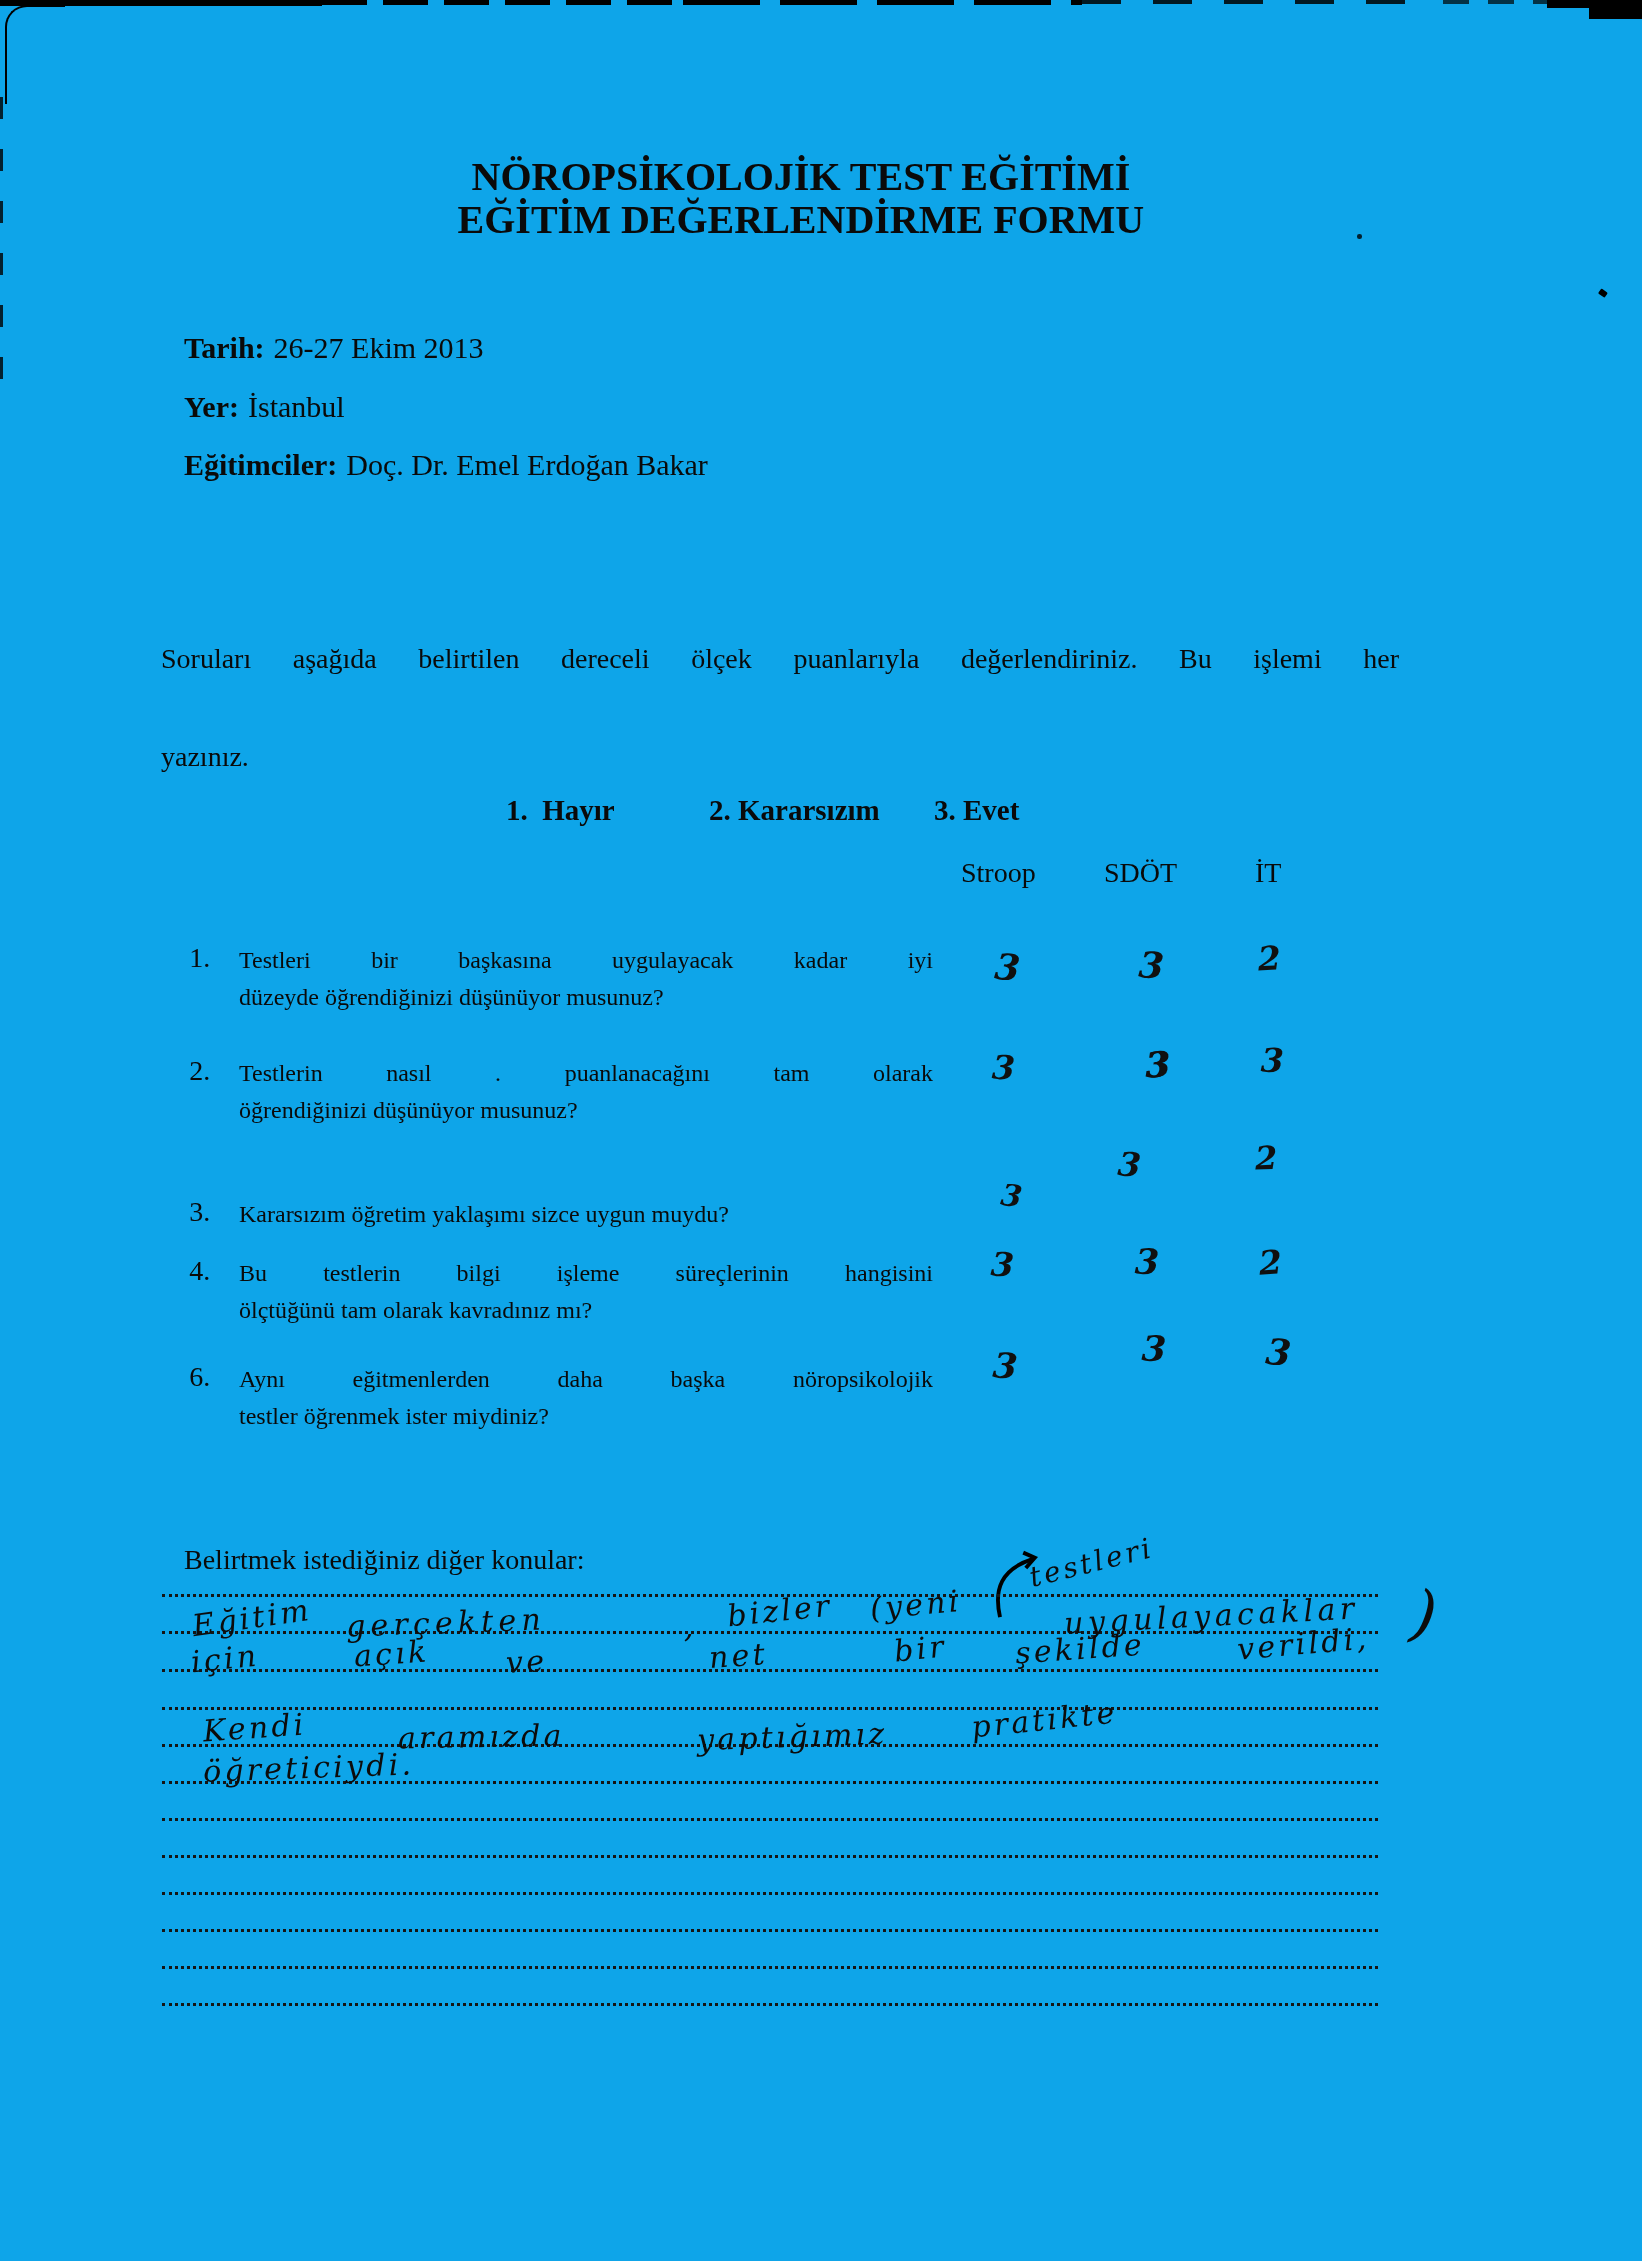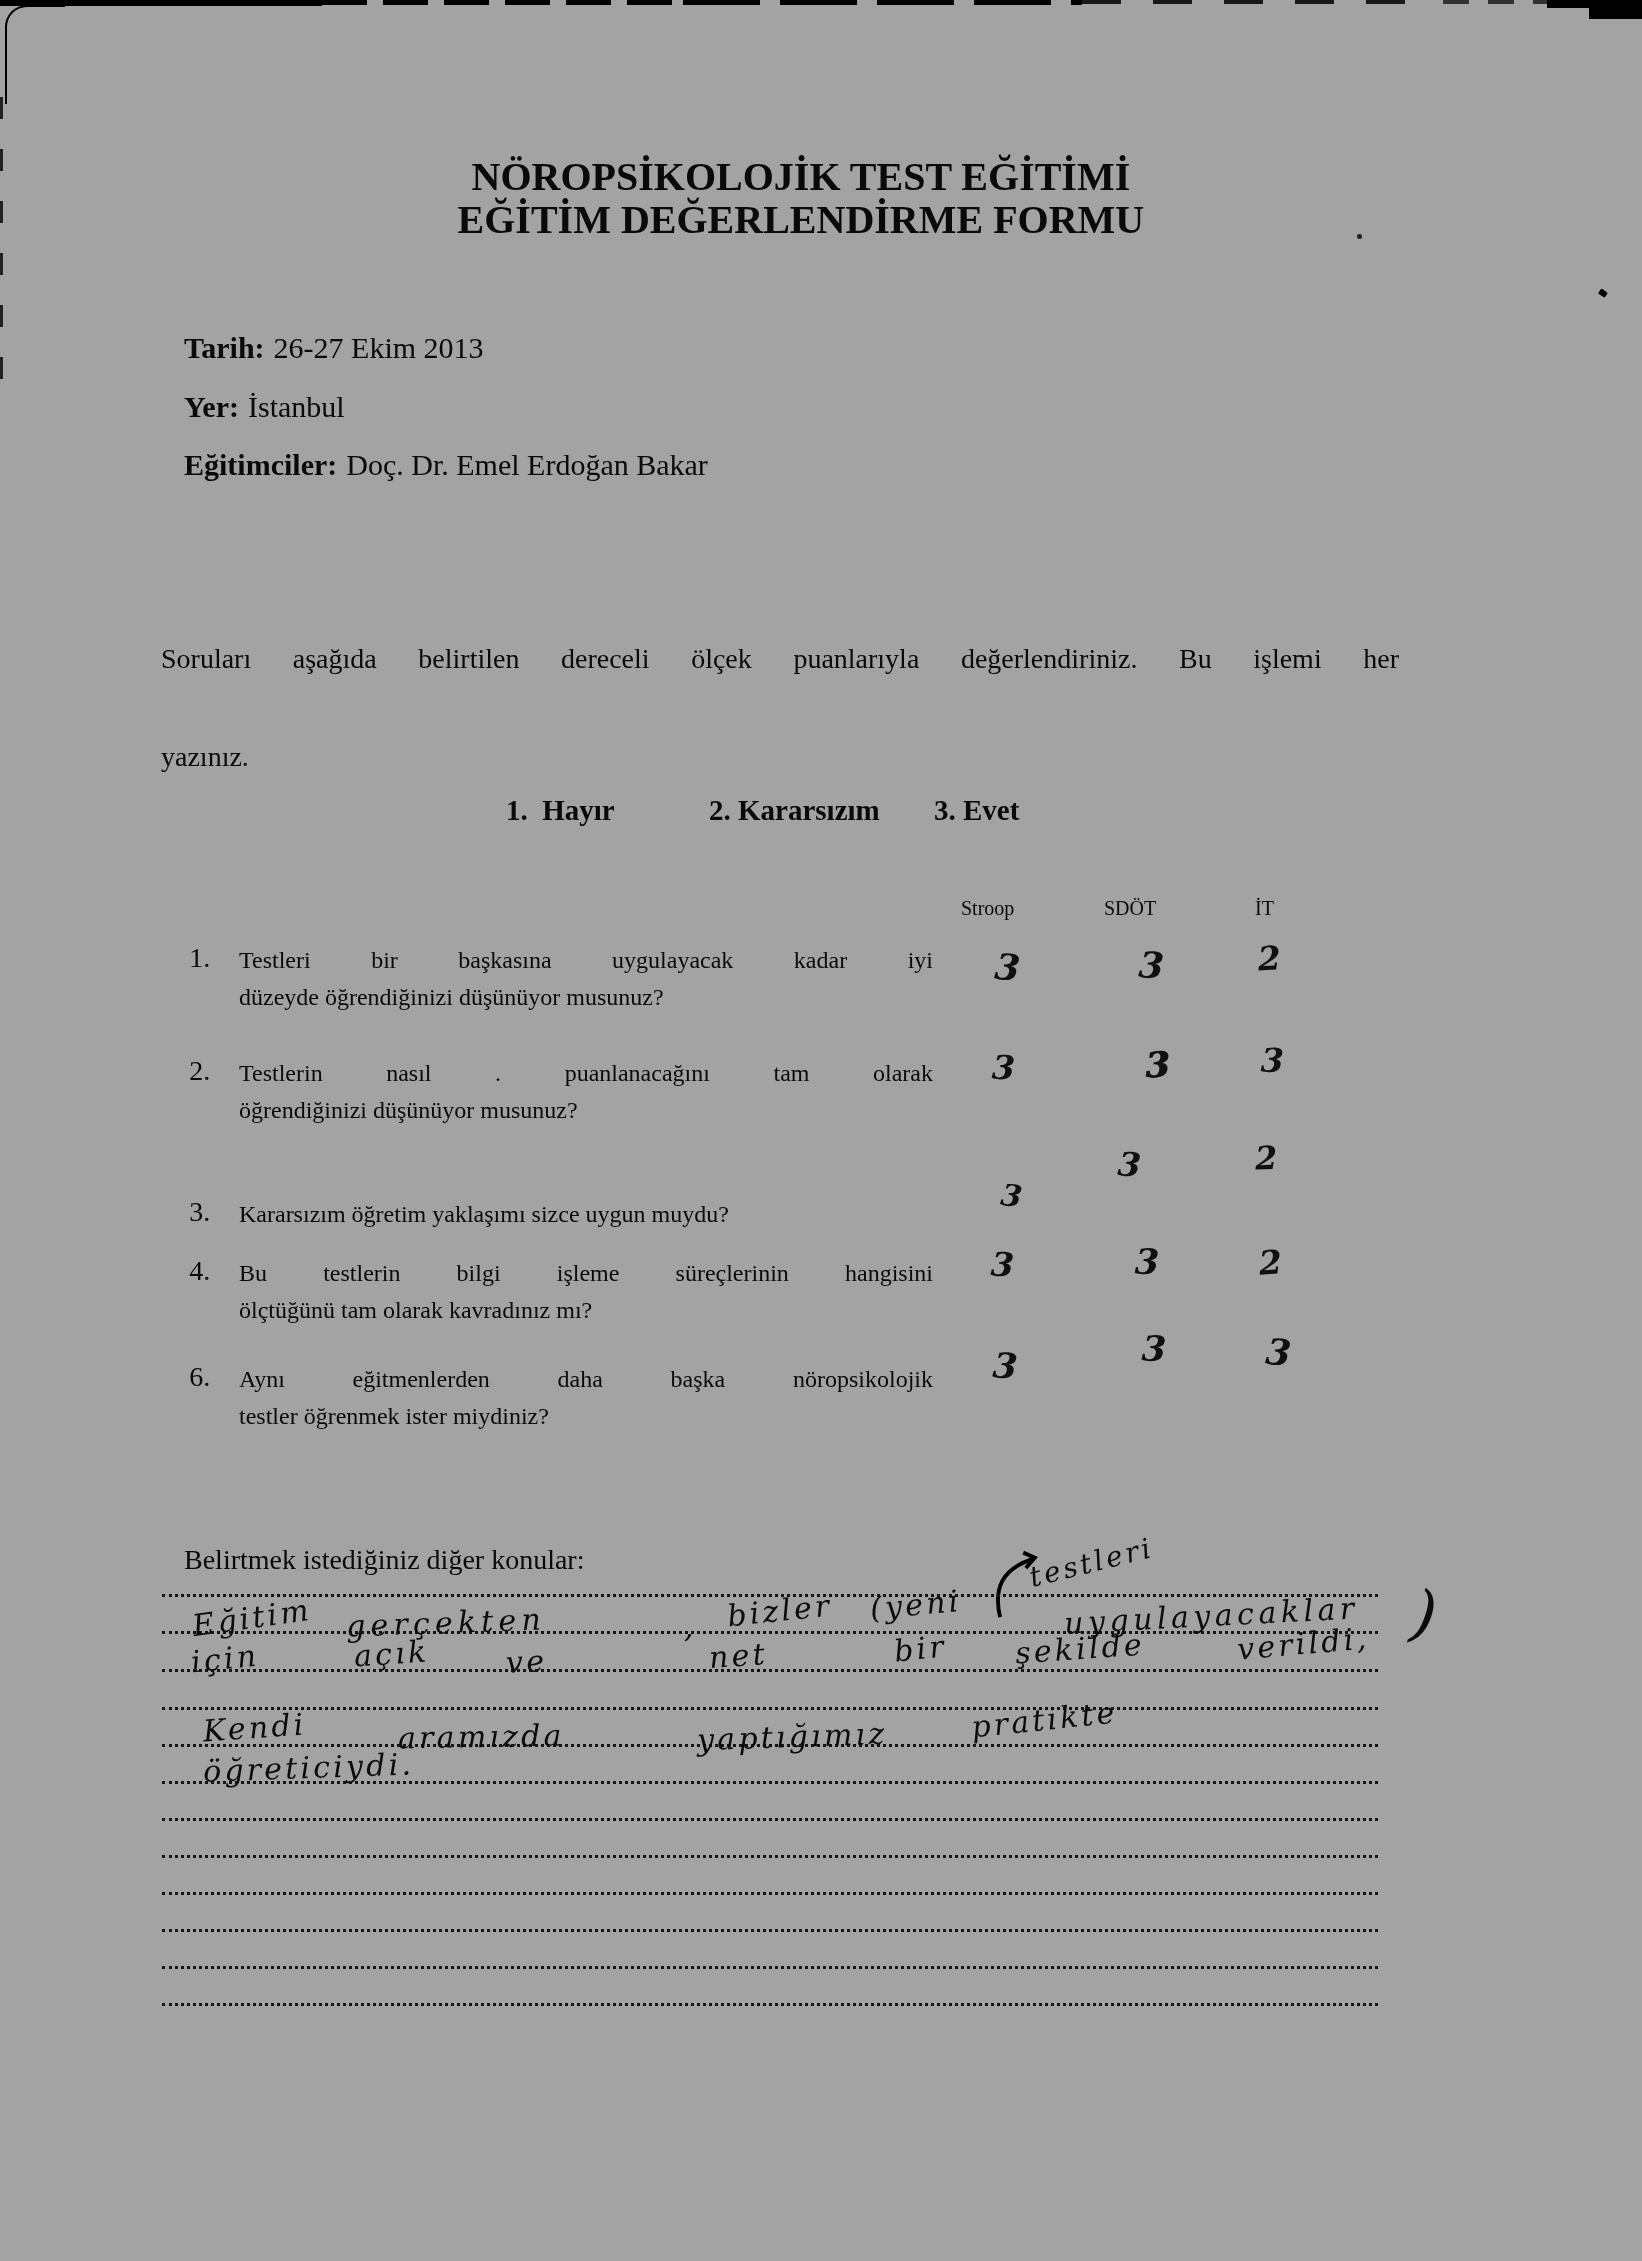--- a/index.html
+++ b/index.html
@@ -1,16 +1,16 @@
 <!DOCTYPE html>
 <html style="font-size:10.3px"><head>
 <meta charset="utf-8">
 <style>
   html,body{margin:0;padding:0;background:#e8e8e8;}
-  .page{position:relative;width:1643px;height:2261px;background:#a3a3a3;
+  .page{position:relative;width:1643px;height:2261px;background:#0ea5e9;
         font-family:"Liberation Serif",serif;color:#0a0a0a;overflow:hidden;}
   .abs{position:absolute;}
 
   
   .band-a{left:0;top:0;width:322px;height:6.4px;background:#000;}
   .band-b{left:322px;top:0;width:361px;height:5.2px;
           background:repeating-linear-gradient(90deg,#000 0 45px,transparent 45px 61px);}
   .band-c{left:683px;top:0;width:399px;height:4.5px;
           background:repeating-linear-gradient(90deg,#000 0 77px,transparent 77px 97px);}
   .band-d{left:1082px;top:0;width:348px;height:3.9px;opacity:.85;
@@ -30,21 +30,21 @@
   
   .title{left:-20.6px;top:155px;width:1643px;text-align:center;font-weight:bold;
          font-size:40px;line-height:44px;}
   .title2{top:198px;}
   .meta-row{left:184px;font-size:30px;white-space:nowrap;}
   .meta-label{font-weight:bold;}
   .meta-value{margin-left:9px;}
   .para-line{left:161px;width:1238px;font-size:28px;line-height:33px;}
   .just{text-align:justify;text-align-last:justify;}
   .scale-opt{top:794px;font-weight:bold;font-size:29px;white-space:pre;}
-  .colhead{top:897px;font-size:20px;}
+  .colhead{top:857px;font-size:28px;}
 
   .qb{position:absolute;left:184px;width:754px;}
   .qnum{position:absolute;left:5.2px;top:0;font-size:28px;}
   .ql{position:absolute;left:55px;width:694px;font-size:24px;line-height:37px;}
   .ql.l2{top:37px;}
 
   
   .digit{position:absolute;font-family:"DejaVu Serif",serif;font-style:italic;
          font-weight:600;color:#101010;}
   .digit.bold{font-weight:bold;text-shadow:1.3px 0 0 #101010;}

